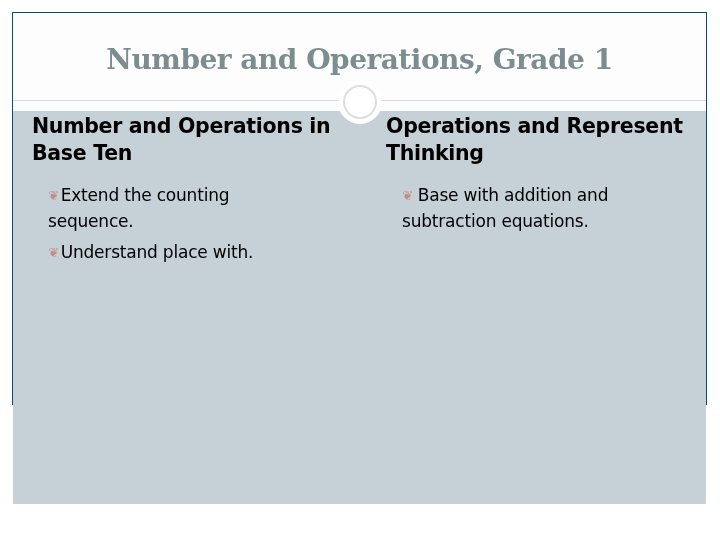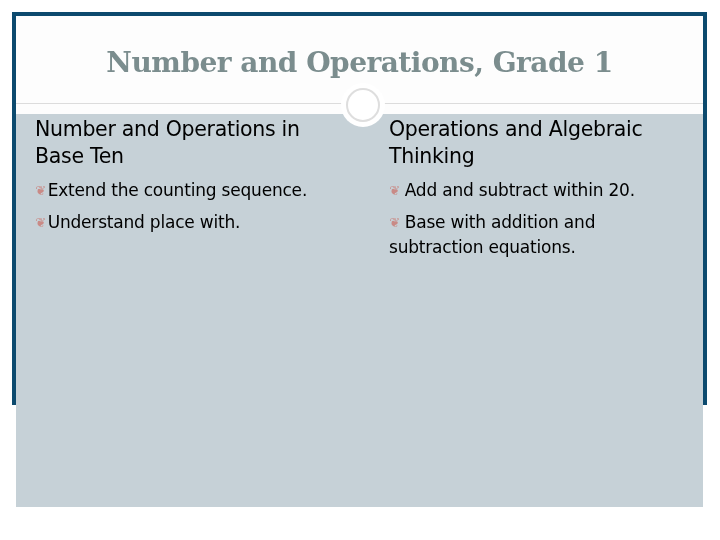--- a/index.html
+++ b/index.html
@@ -9,21 +9,21 @@
       height: 540px;
       background: #ffffff;
       overflow: hidden;
     }
     .slide {
       position: absolute;
       left: 12px;
       top: 12px;
       width: 695px;
       height: 393px;
-      border: 4px solid #0c4a6e;
+      border: 1px solid #0c4a6e;
       background: #fdfdfd;
       box-sizing: border-box;
     }
     .title {
       position: absolute;
       left: 0;
       top: 30px;
       width: 100%;
       text-align: center;
       font-family: "DejaVu Serif", "Liberation Serif", serif;
@@ -74,26 +74,26 @@
       top: 100px;
       font-family: "DejaVu Sans", "Liberation Sans", sans-serif;
       color: #000000;
     }
     .col.left { left: 19px; width: 300px; }
     .col.right { left: 373px; width: 305px; }
     .col h2 {
       margin: 0 0 8px 0;
       font-size: 20.5px;
       line-height: 27px;
-      font-weight: normal;
+      font-weight: bold;
       letter-spacing: -0.3px;
     }
     .col ul {
       list-style: none;
-      margin: 0;
+      margin: 16px;
       padding: 0;
     }
     .col li {
       font-size: 17px;
       line-height: 25.5px;
       margin-bottom: 6px;
       letter-spacing: -0.2px;
     }
     .bullet {
       display: inline-block;
@@ -115,19 +115,18 @@
 
   <div class="col left">
     <h2>Number and Operations in Base Ten</h2>
     <ul>
       <li><span class="bullet">❦</span><span>Extend the counting sequence.</span></li>
       <li><span class="bullet">❦</span><span>Understand place with.</span></li>
     </ul>
   </div>
 
   <div class="col right">
-    <h2>Operations and Algebraic Thinking</h2>
+    <h2>Operations and Represent Thinking</h2>
     <ul>
-      <li><span class="bullet">❦</span><span>Add and subtract within 20.</span></li>
       <li><span class="bullet">❦</span><span>Base with addition and subtraction equations.</span></li>
     </ul>
   </div>
 </div>
 
 </body></html>

